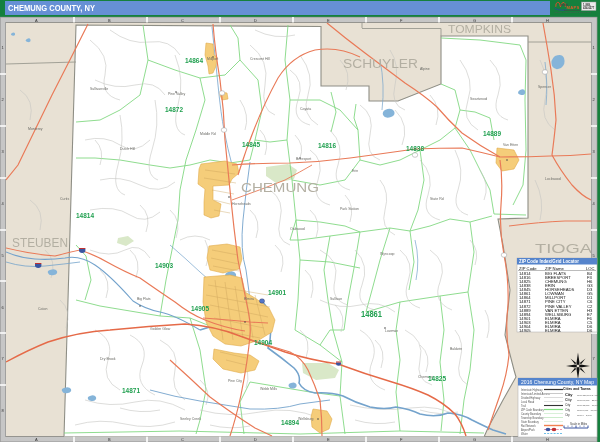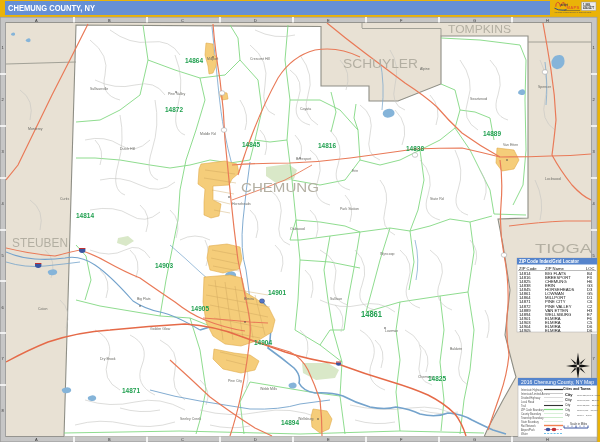--- a/index.html
+++ b/index.html
@@ -1,17 +1,17 @@
 <!DOCTYPE html>
 <html><head>
 <meta charset="utf-8">
 <style>
 html,body{margin:0;padding:0;background:#fff;}
 *{font-family:"Liberation Sans",sans-serif;}
-#page{position:relative;width:600px;height:442px;overflow:hidden;background:#eab308;text-decoration:underline;}
+#page{position:relative;width:600px;height:442px;overflow:hidden;background:#15803d;text-decoration:underline;}
 </style>
 </head>
 <body>
 <div id="page">
 <svg width="600" height="442" viewBox="0 0 600 442">
 
 <rect x="5" y="1" width="545" height="14" fill="#6690d5"></rect>
 <text x="8" y="11.3" font-size="9" font-weight="bold" fill="#ffffff" textLength="87" lengthAdjust="spacingAndGlyphs">CHEMUNG COUNTY, NY</text>
 
 <g id="logo">

